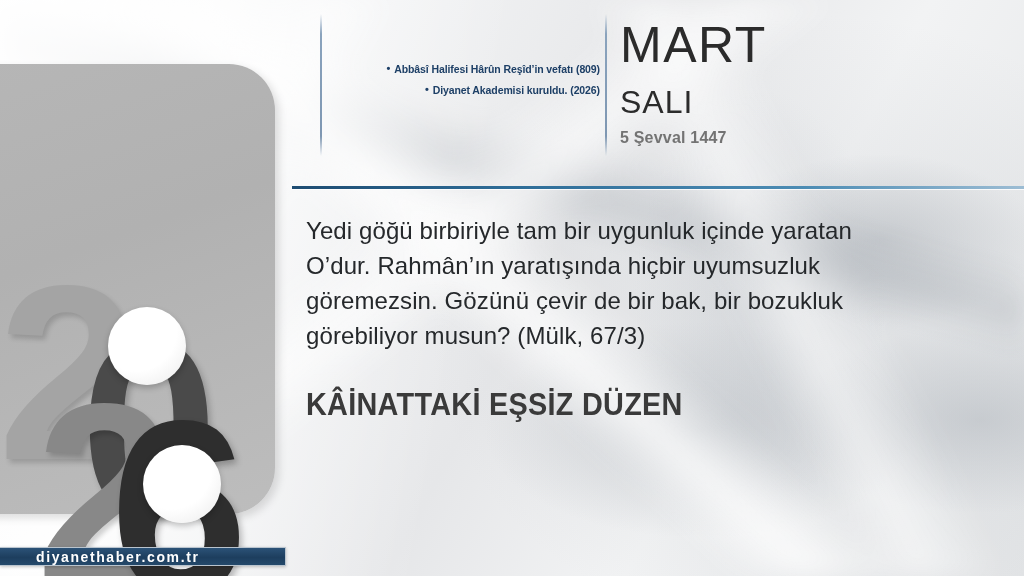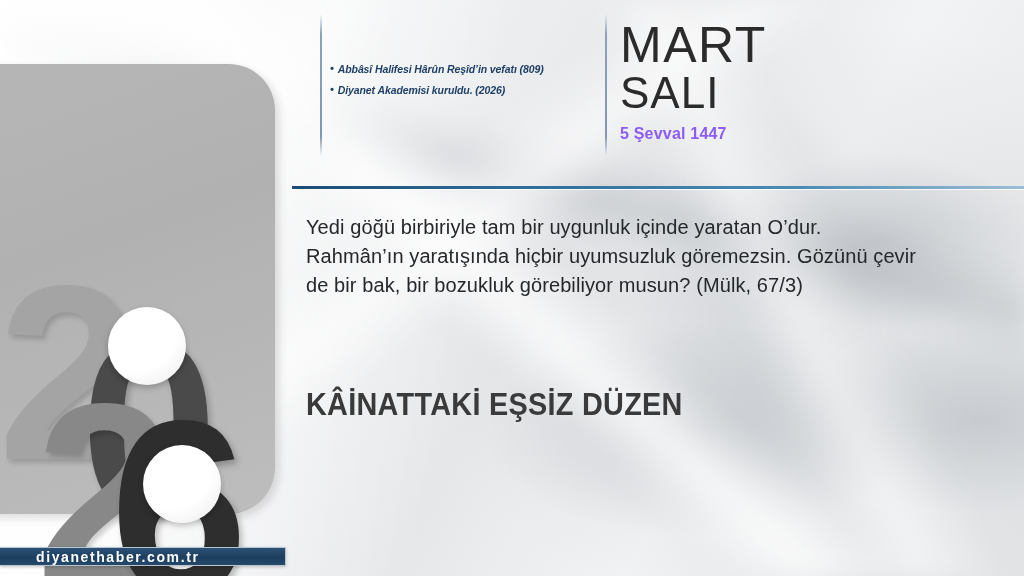--- a/index.html
+++ b/index.html
@@ -116,22 +116,21 @@
     width:732px; height:3px;
     background:linear-gradient(to right, #1e4c72 0%, #2e6d98 30%, #4c8cb4 70%, #9dbdd4 100%);
     box-shadow:0 1px 0 rgba(255,255,255,.8);
   }
 
   
   .events {
     position:absolute;
     left:330px; top:62px;
     width:270px;
-    text-align:left;
-    font-style:italic;
+    text-align:right;
   }
   .event-item {
     font-size:10.5px;
     font-weight:700;
     color:#1d3f66;
     letter-spacing:-.1px;
     line-height:1.18;
     margin-bottom:8px;
     white-space:nowrap;
   }
@@ -144,52 +143,52 @@
     width:210px;
   }
   .month {
     font-size:50px;
     font-weight:300;
     letter-spacing:1.5px;
     color:#2b2b2b;
     line-height:.92;
   }
   .weekday {
-    font-size:44px;
+    font-size:32px;
     font-weight:300;
     letter-spacing:1px;
     color:#2b2b2b;
     line-height:1.05;
-    margin-top:2px;
+    margin-top:18px;
   }
   .hijri {
     margin-top:9px;
     font-size:16px;
     font-weight:700;
-    color:#8b5cf6;
+    color:#737373;
     letter-spacing:.2px;
   }
 
   
   .day-number {
     position:absolute;
     right:22px; top:10px;
     font-size:122px;
     font-weight:700;
     color:#2c2c2c;
     line-height:1;
     letter-spacing:-2px;
   }
 
   
   .verse {
     position:absolute;
     left:306px; top:213px;
     width:610px;
-    font-size:20px;
+    font-size:24px;
     font-weight:400;
     color:#25282b;
     line-height:1.46;
     letter-spacing:.1px;
   }
 
   .headline {
     position:absolute;
     left:306px; top:387px;
     font-size:31px;

